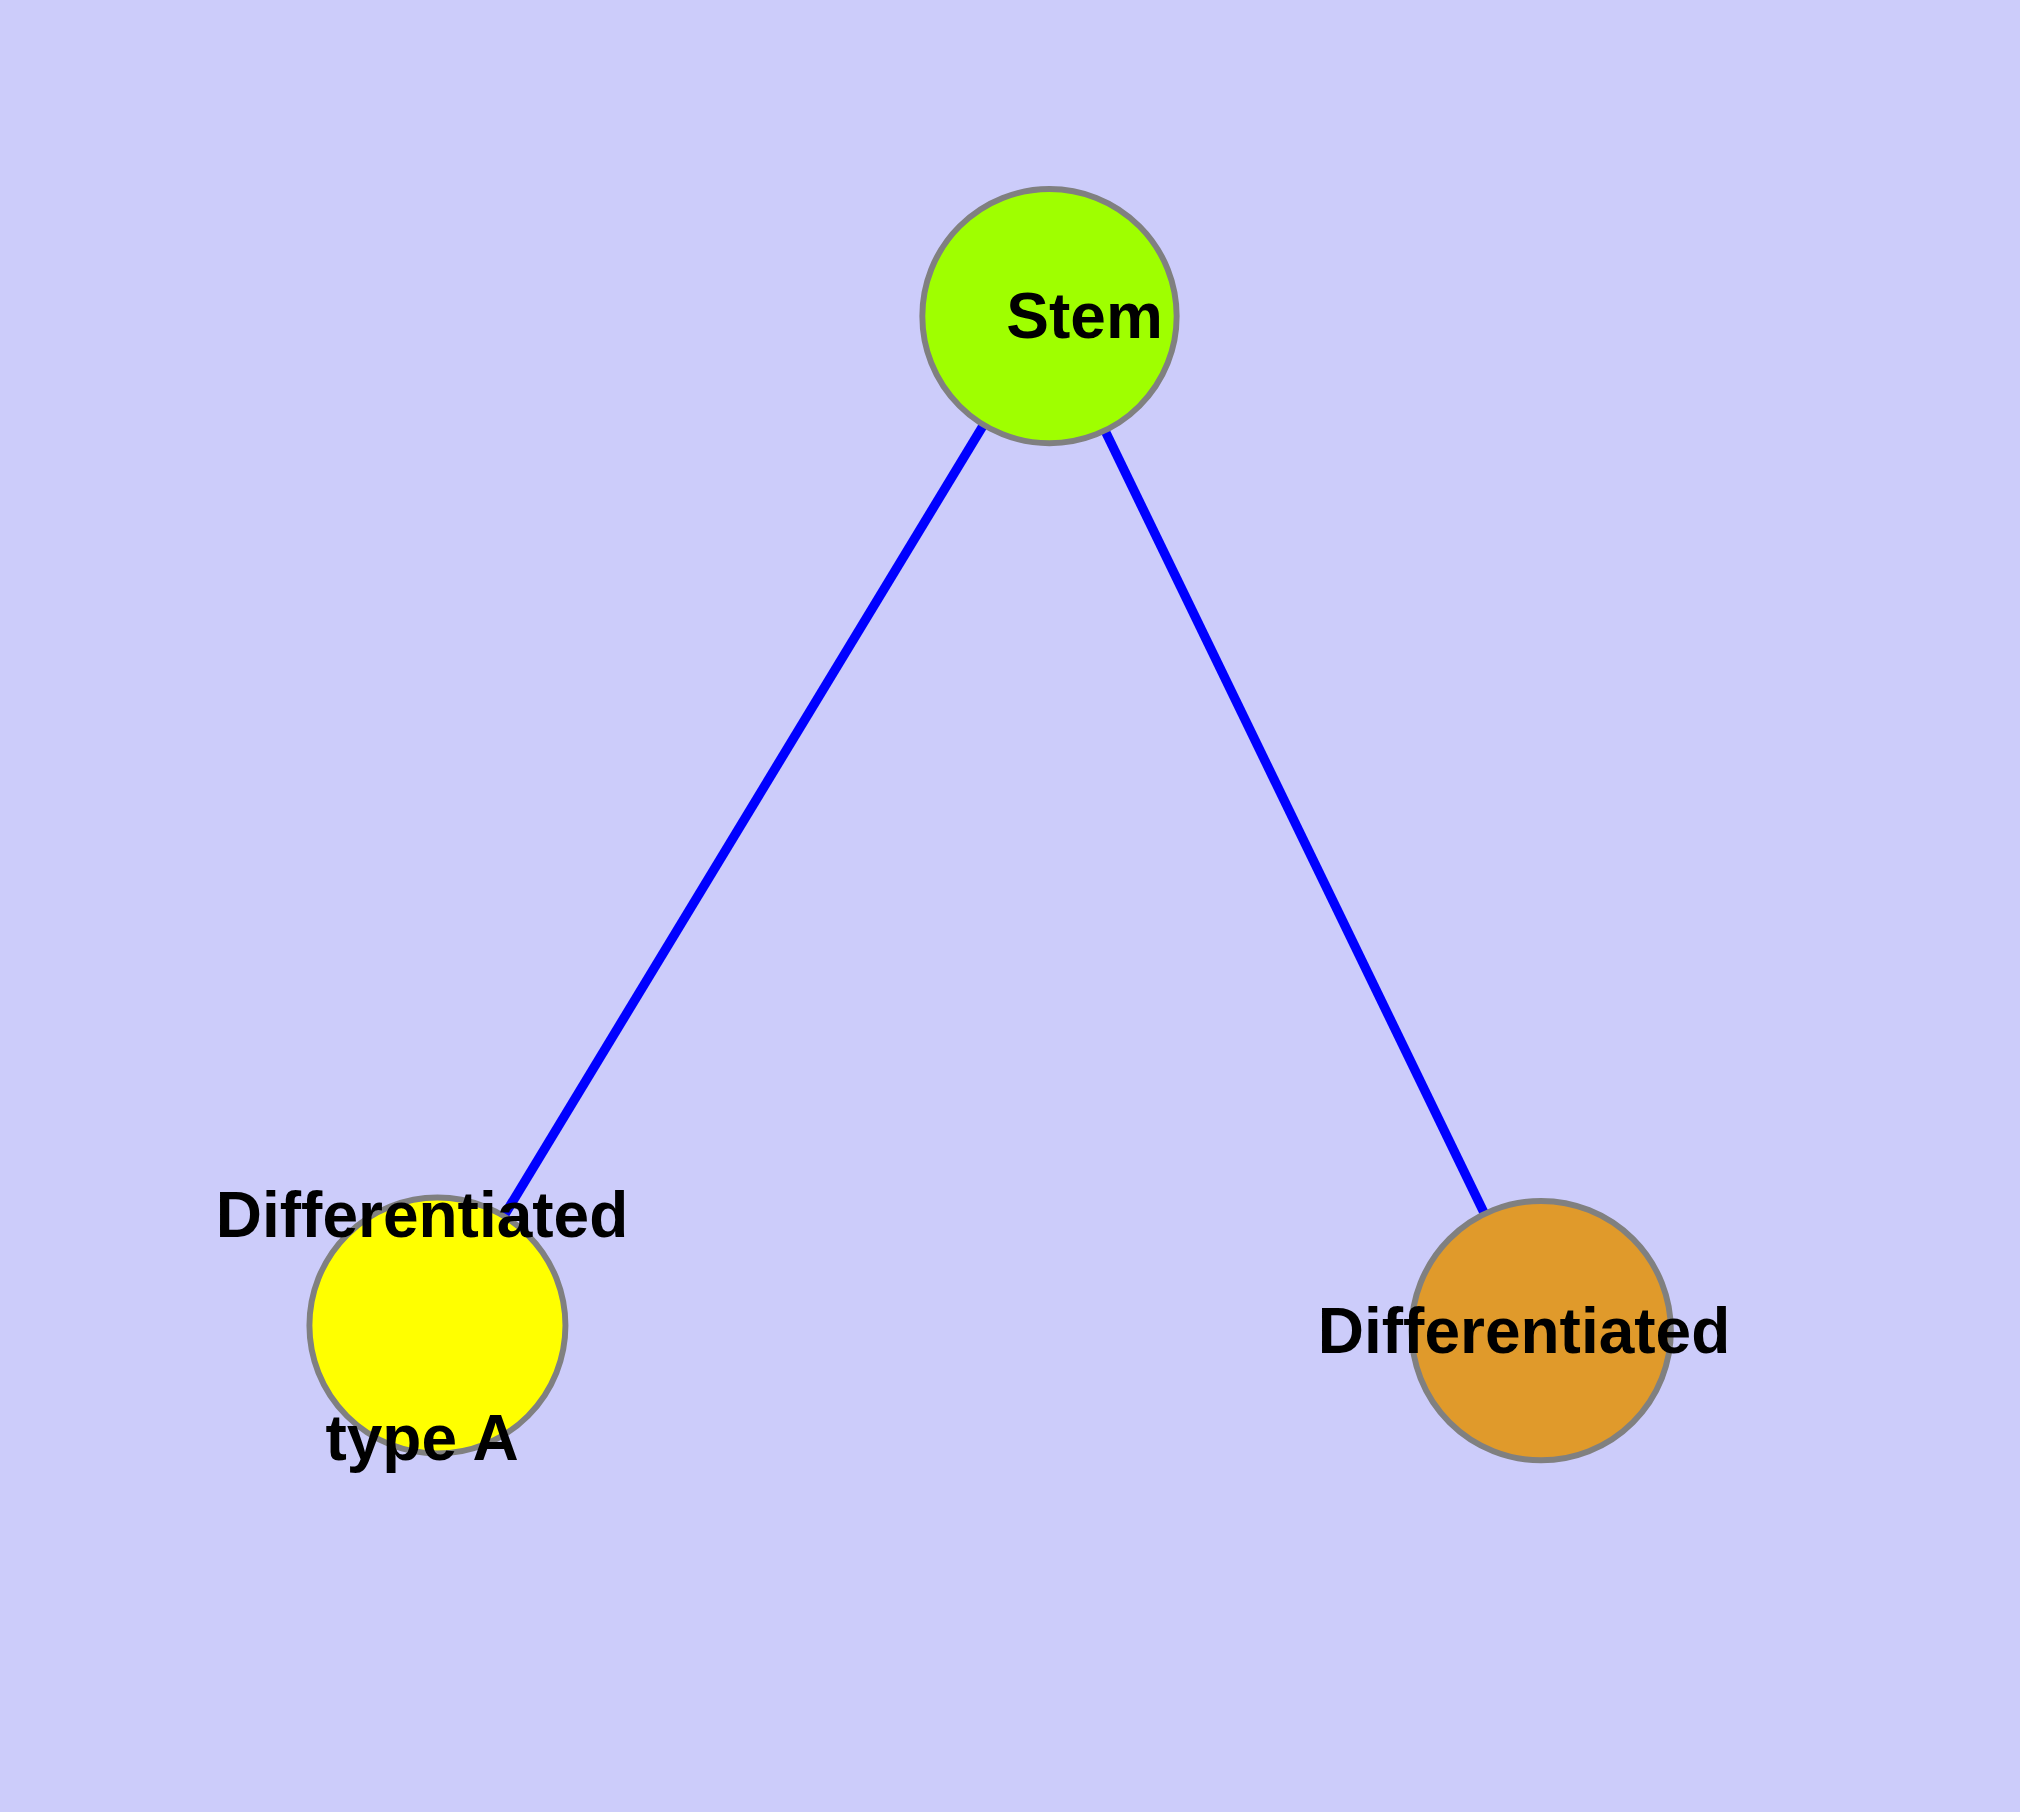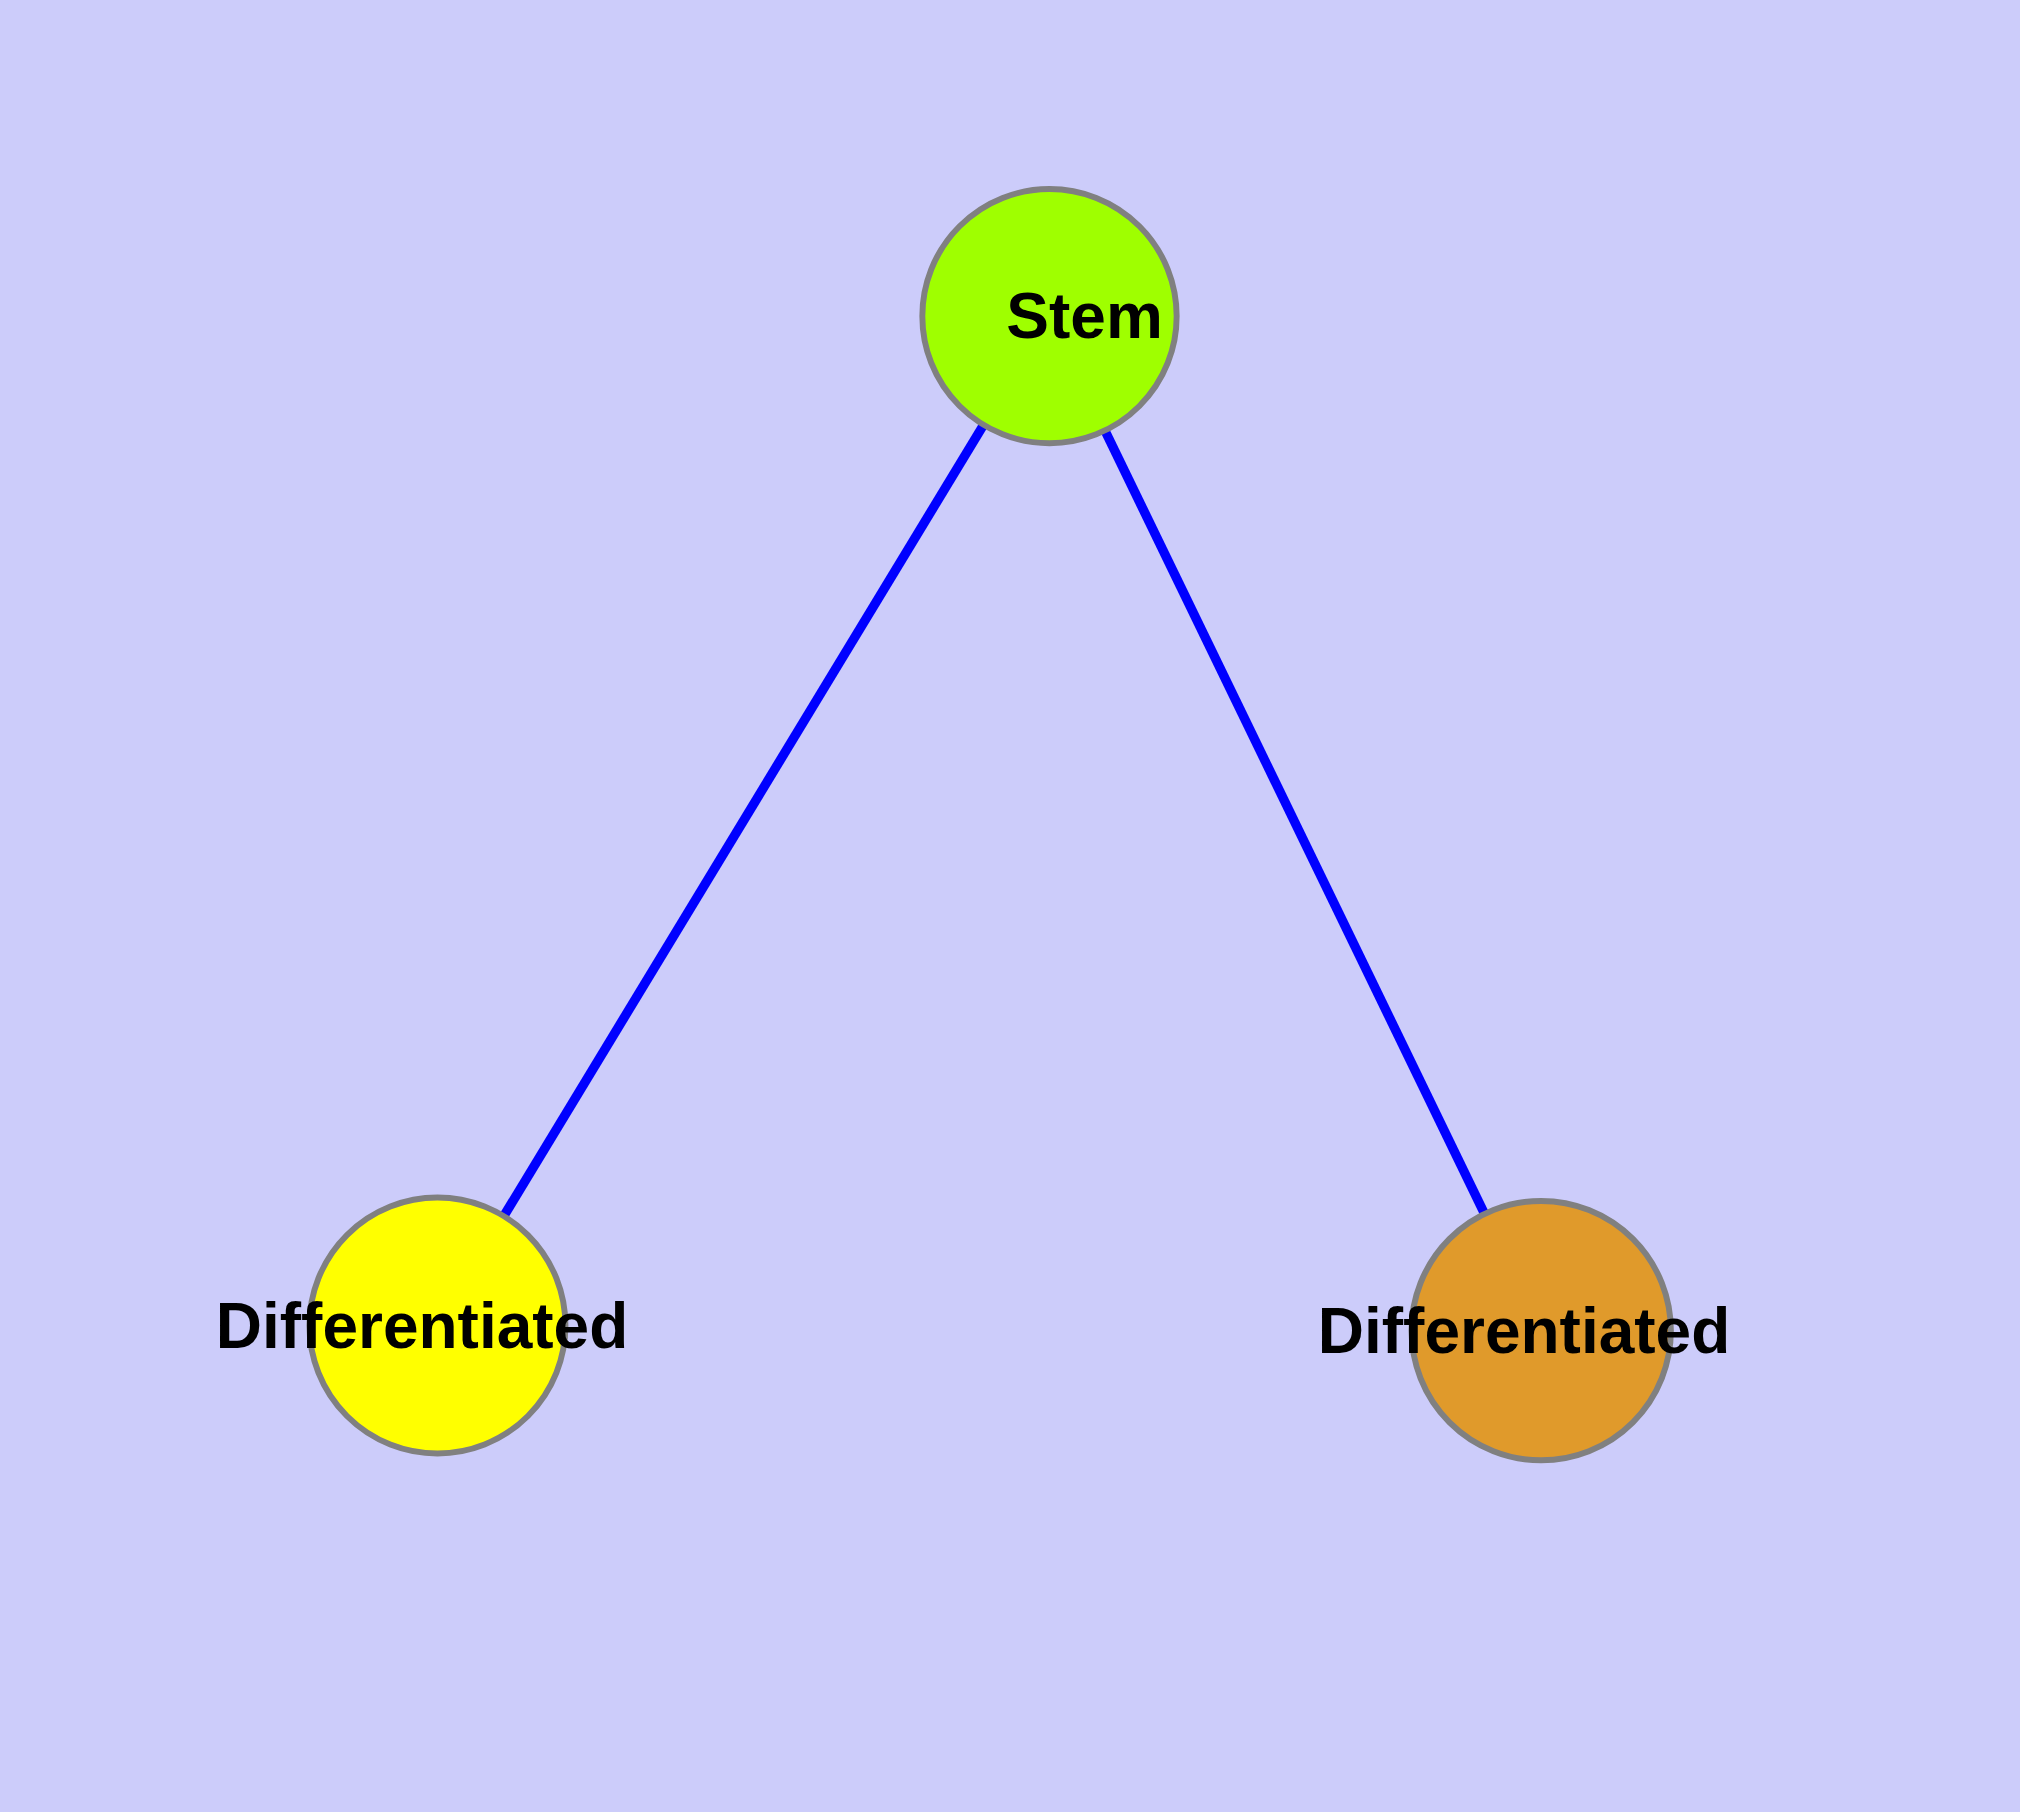--- a/index.html
+++ b/index.html
@@ -70,20 +70,21 @@
         <circle cx="1818" cy="1570" r="153" fill="#e09a2b" stroke="#808080" stroke-width="7"></circle>
       </g>
   </svg>
 
   <div class="node-label label-stem" style="left: 1049px; top: 316px; color: rgb(0, 0, 0);">
     <span>Stem</span>
   </div>
 
   <div class="node-label label-diffA" style="left: 422px; top: 1327px; color: rgb(0, 0, 0);">
     <div>Differentiated</div>
+    <div>type A</div>
   </div>
 
   <div class="node-label label-diffB" style="left: 1524px; top: 1332px; color: rgb(0, 0, 0);">
     <div>Differentiated</div>
   </div>
 
 </div>
 
 
 </body></html>

